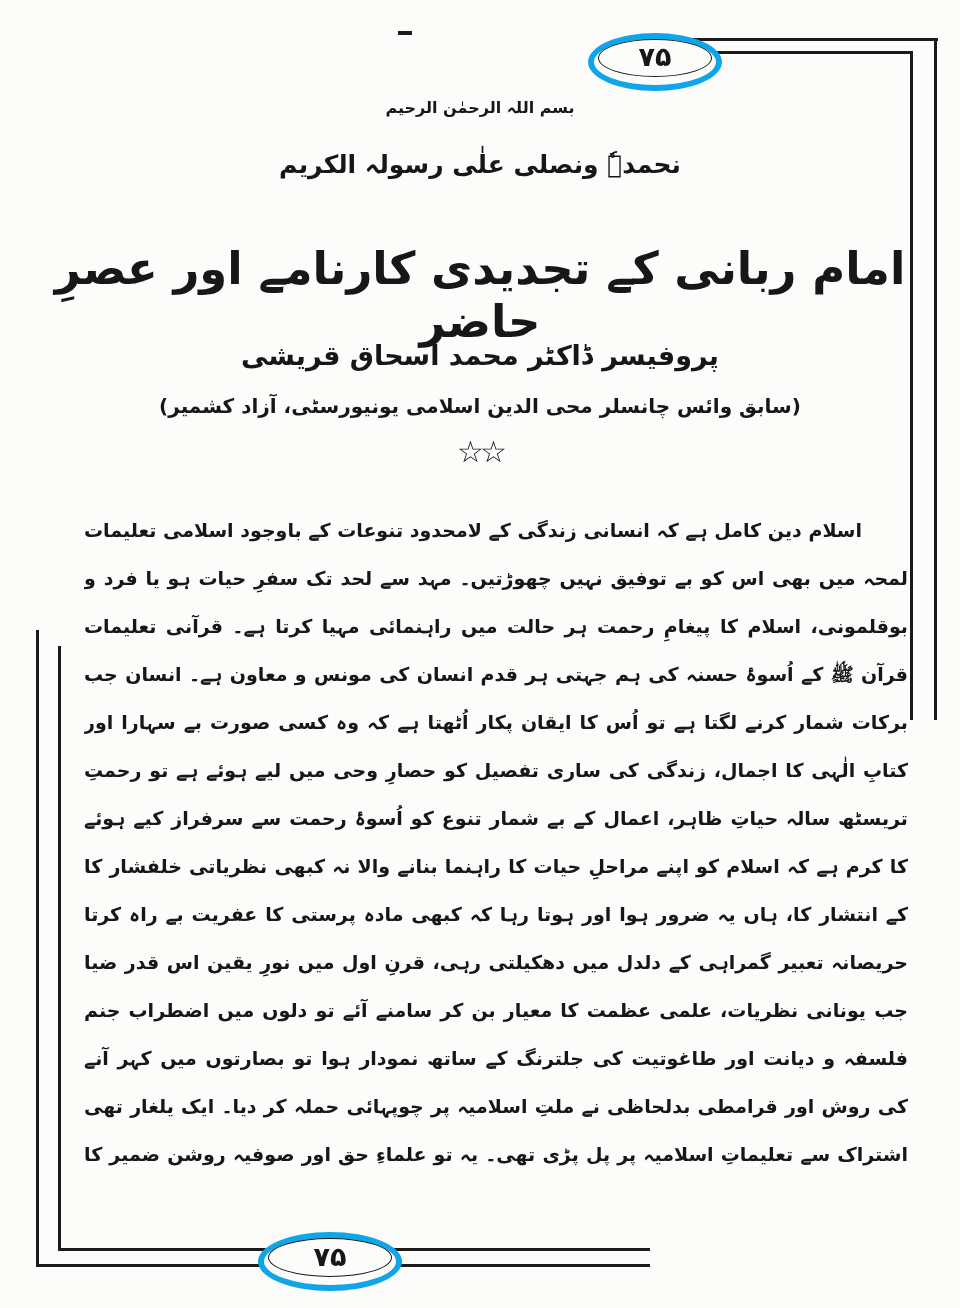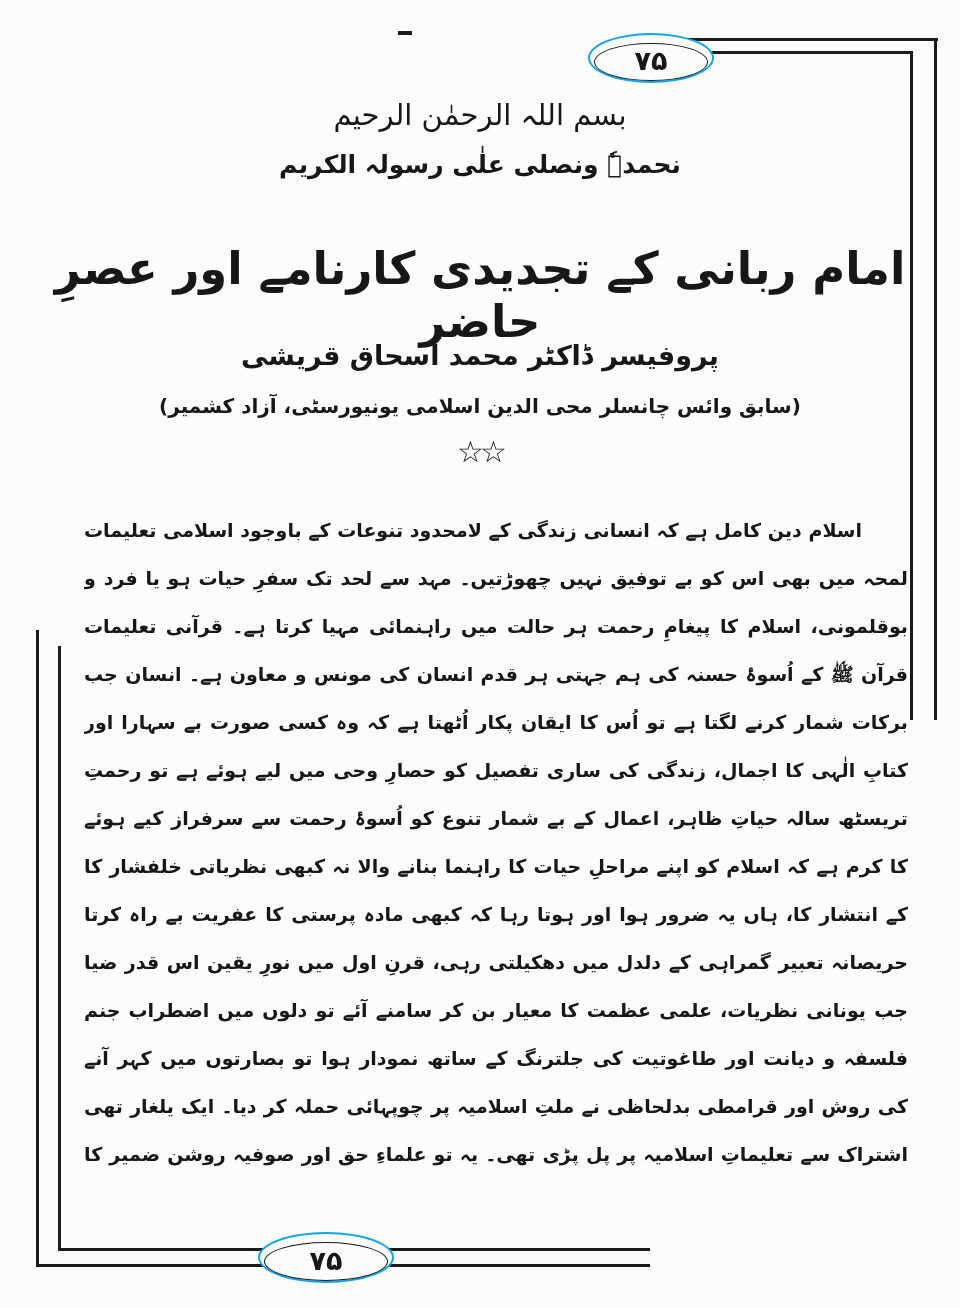--- a/index.html
+++ b/index.html
@@ -11,34 +11,34 @@
     font-family:"DejaVu Sans", sans-serif;
     color:#171717;
     direction:rtl;
     overflow:hidden;
   }
   
   .frame-line { position:absolute; background:#1b1b1b; }
   .oval {
     position:absolute;
     background:#fcfcfa;
-    border:2px solid #0ea5e9;
+    border:6px solid #0ea5e9;
     border-radius:50%;
-    display:flex; align-items:flex-end; justify-content:center;
+    display:flex; align-items:flex-start; justify-content:center;
   }
   .oval .inner-ring{
     width:calc(100% - 10px); height:calc(100% - 10px);
     border:1px solid #1b1b1b; border-radius:50%;
     display:flex; align-items:center; justify-content:center;
   }
   .page-num { font-size:27px; font-weight:bold; line-height:1; padding-bottom:3px; }
   .artifact { position:absolute; background:#1b1b1b; }
 
   .center-text { position:absolute; left:0; right:0; text-align:center; }
-  .bismillah { top:98px;  font-size:29px; font-weight:normal; }
+  .bismillah { top:98px;  font-size:16px; font-weight:bold; }
   .hamd      { top:150px; font-size:25px; font-weight:bold; }
   .main-title{ top:242px; font-size:45px; font-weight:bold; letter-spacing:0px; }
   .author    { top:340px; font-size:27px; font-weight:bold; }
   .affil     { top:394px; font-size:20px; font-weight:bold; }
   .stars     { top:434px; font-size:30px; letter-spacing:-4px; }
 
   .body-block {
     position:absolute;
     top:506px; right:52px; left:84px;
   }

